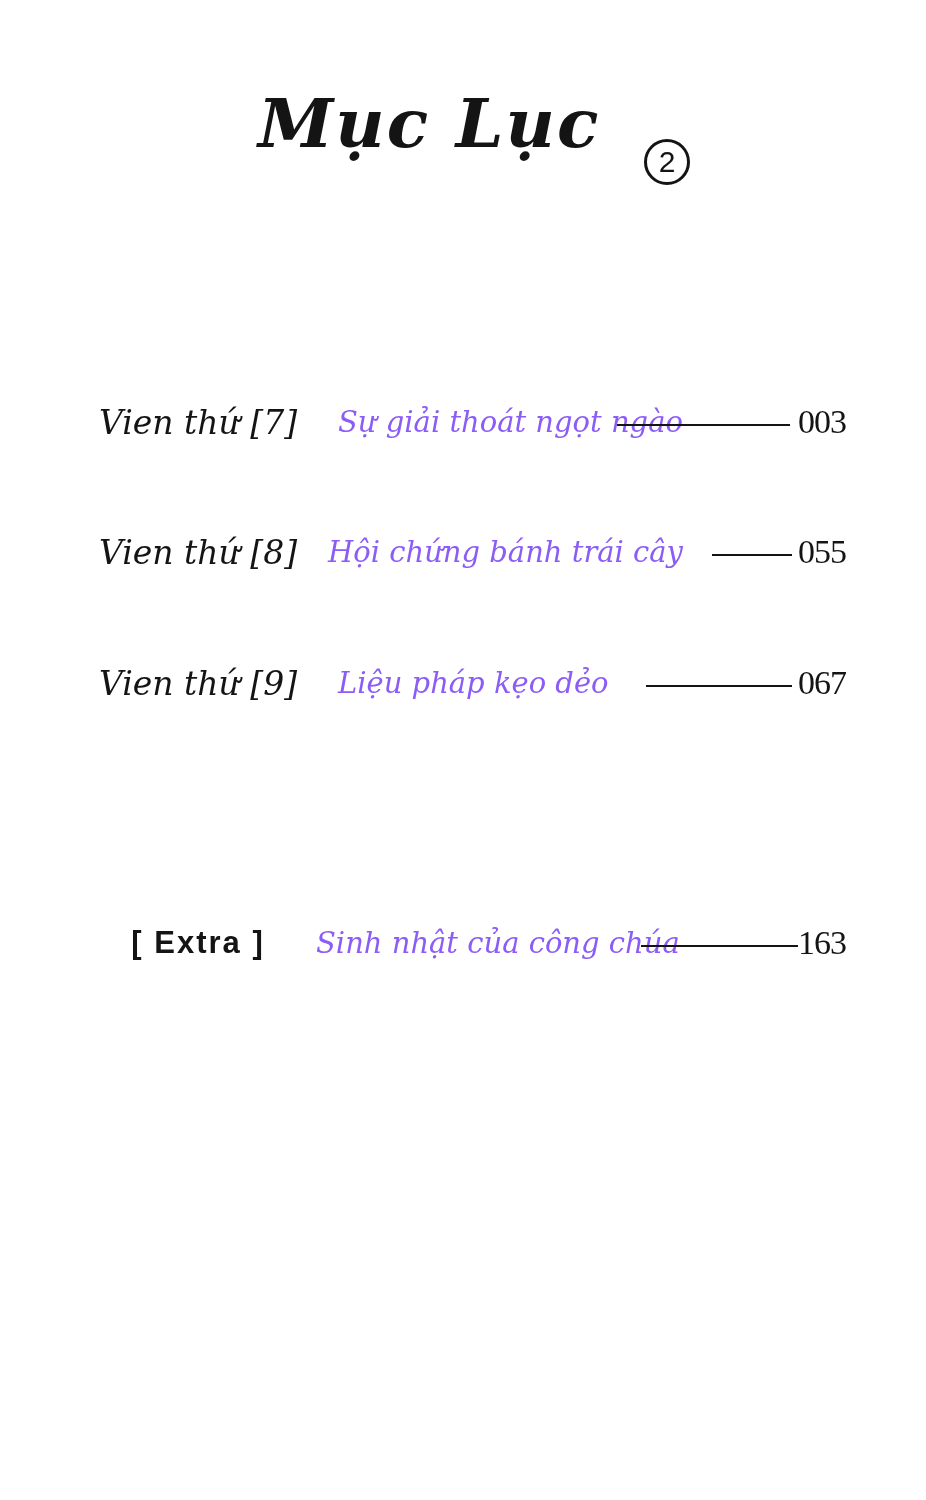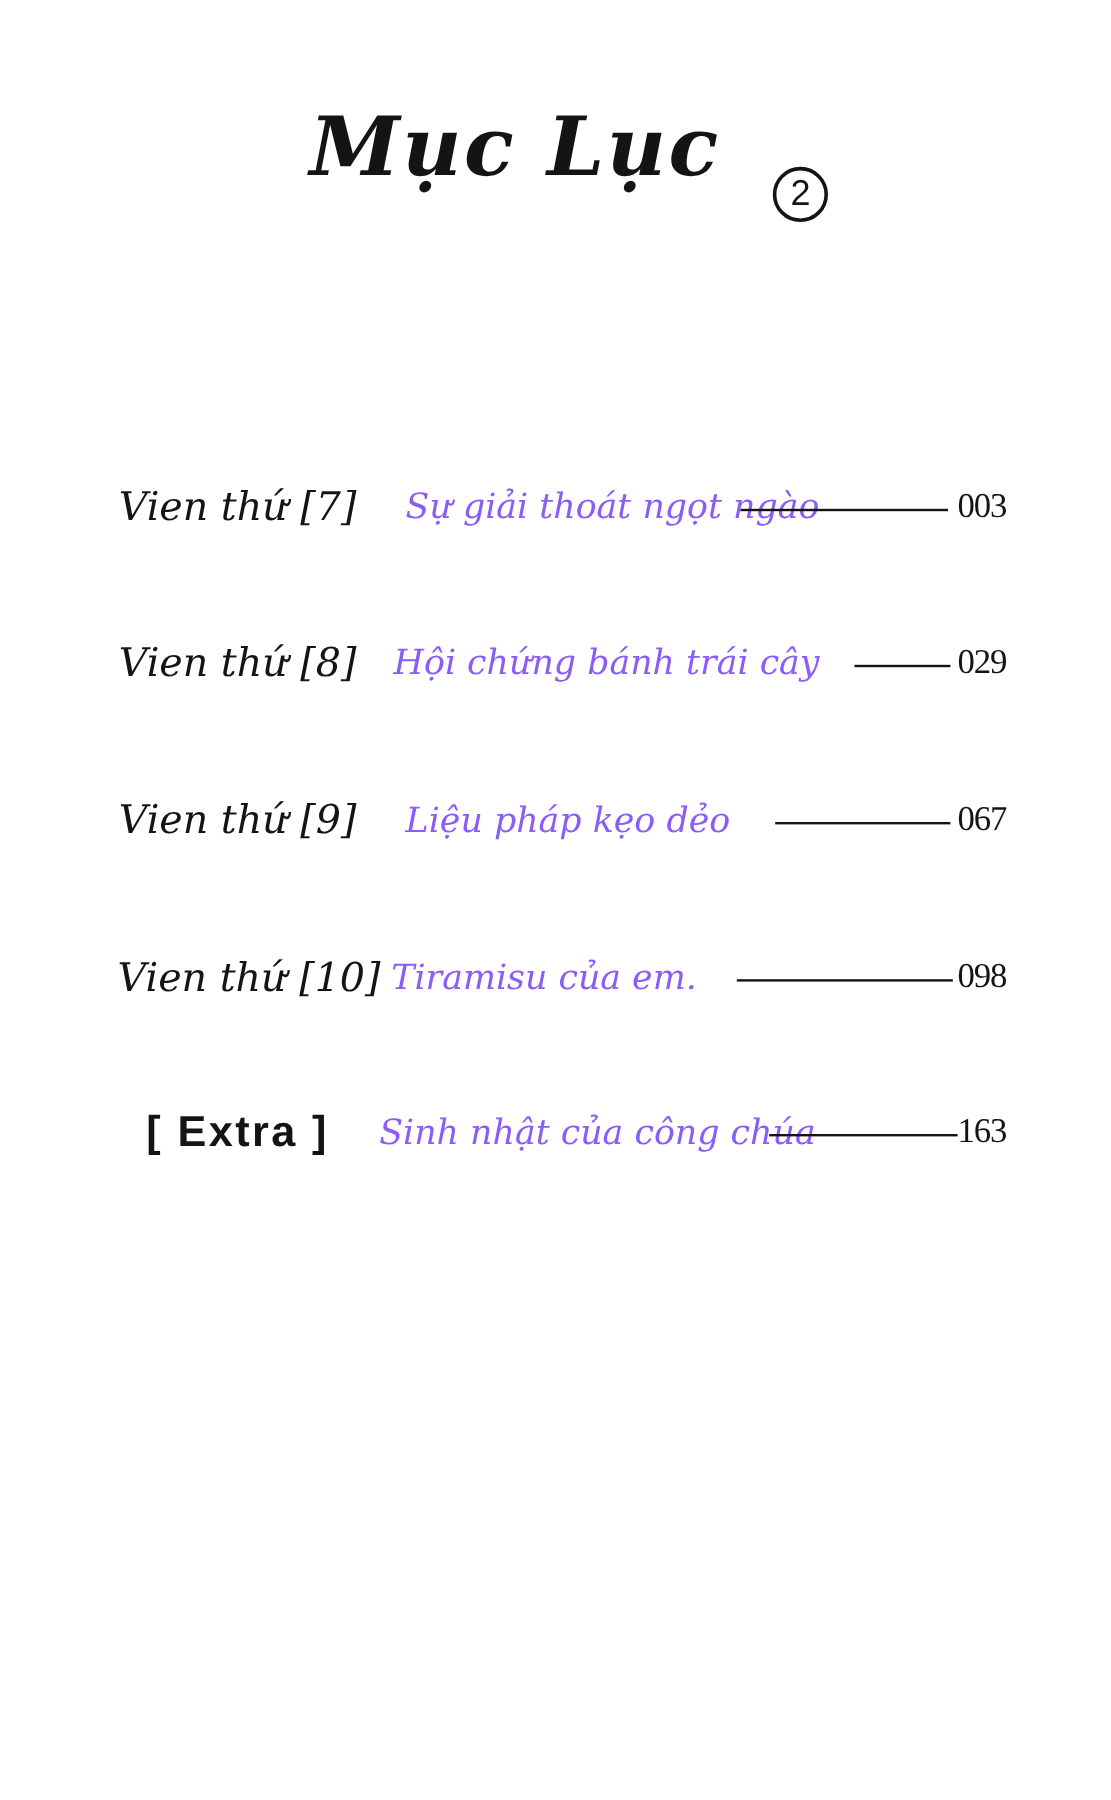--- a/index.html
+++ b/index.html
@@ -74,21 +74,21 @@
     font-family: "DejaVu Serif", serif;
     font-style: italic;
     font-size: 33px;
     white-space: nowrap;
     color: #141414;
   }
   .row-5 .chapter {
     font-family: "Liberation Sans", sans-serif;
     font-style: normal;
     font-weight: bold;
-    font-size: 36px;
+    font-size: 31px;
     letter-spacing: 2px;
   }
 
   .entry-title {
     position: absolute;
     top: 50%;
     transform: translateY(-50%);
     font-family: "DejaVu Serif", serif;
     font-style: italic;
     font-size: 29px;
@@ -112,21 +112,21 @@
   .row-3 .leader { left: 646px; width: 146px; }
   .row-4 .leader { left: 614px; width: 180px; }
   .row-5 .leader { left: 641px; width: 157px; }
 
   .pagenum {
     position: absolute;
     left: 798px;
     top: 50%;
     transform: translateY(-50%);
     font-family: "Liberation Serif", serif;
-    font-size: 29px;
+    font-size: 34px;
     font-weight: normal;
     letter-spacing: -1px;
     color: #141414;
   }
 </style>
 </head>
 <body>
 
 <div class="page">
 
@@ -140,36 +140,30 @@
     <span class="chapter">Vien thứ [7]</span>
     <span class="entry-title">Sự giải thoát ngọt ngào</span>
     <span class="leader"></span>
     <span class="pagenum">003</span>
   </div>
 
   <div class="row row-2">
     <span class="chapter">Vien thứ [8]</span>
     <span class="entry-title">Hội chứng bánh trái cây</span>
     <span class="leader"></span>
-    <span class="pagenum">029</span>
+    <span class="pagenum">055</span>
   </div>
 
   <div class="row row-3">
     <span class="chapter">Vien thứ [9]</span>
     <span class="entry-title">Liệu pháp kẹo dẻo</span>
     <span class="leader"></span>
     <span class="pagenum">067</span>
   </div>
 
-  <div class="row row-4">
-    <span class="chapter">Vien thứ [10]</span>
-    <span class="entry-title">Tiramisu của em.</span>
-    <span class="leader"></span>
-    <span class="pagenum">098</span>
-  </div>
 
   <div class="row row-5">
     <span class="chapter">[ Extra ]</span>
     <span class="entry-title">Sinh nhật của công chúa</span>
     <span class="leader"></span>
     <span class="pagenum">163</span>
   </div>
 
 </div>
 

